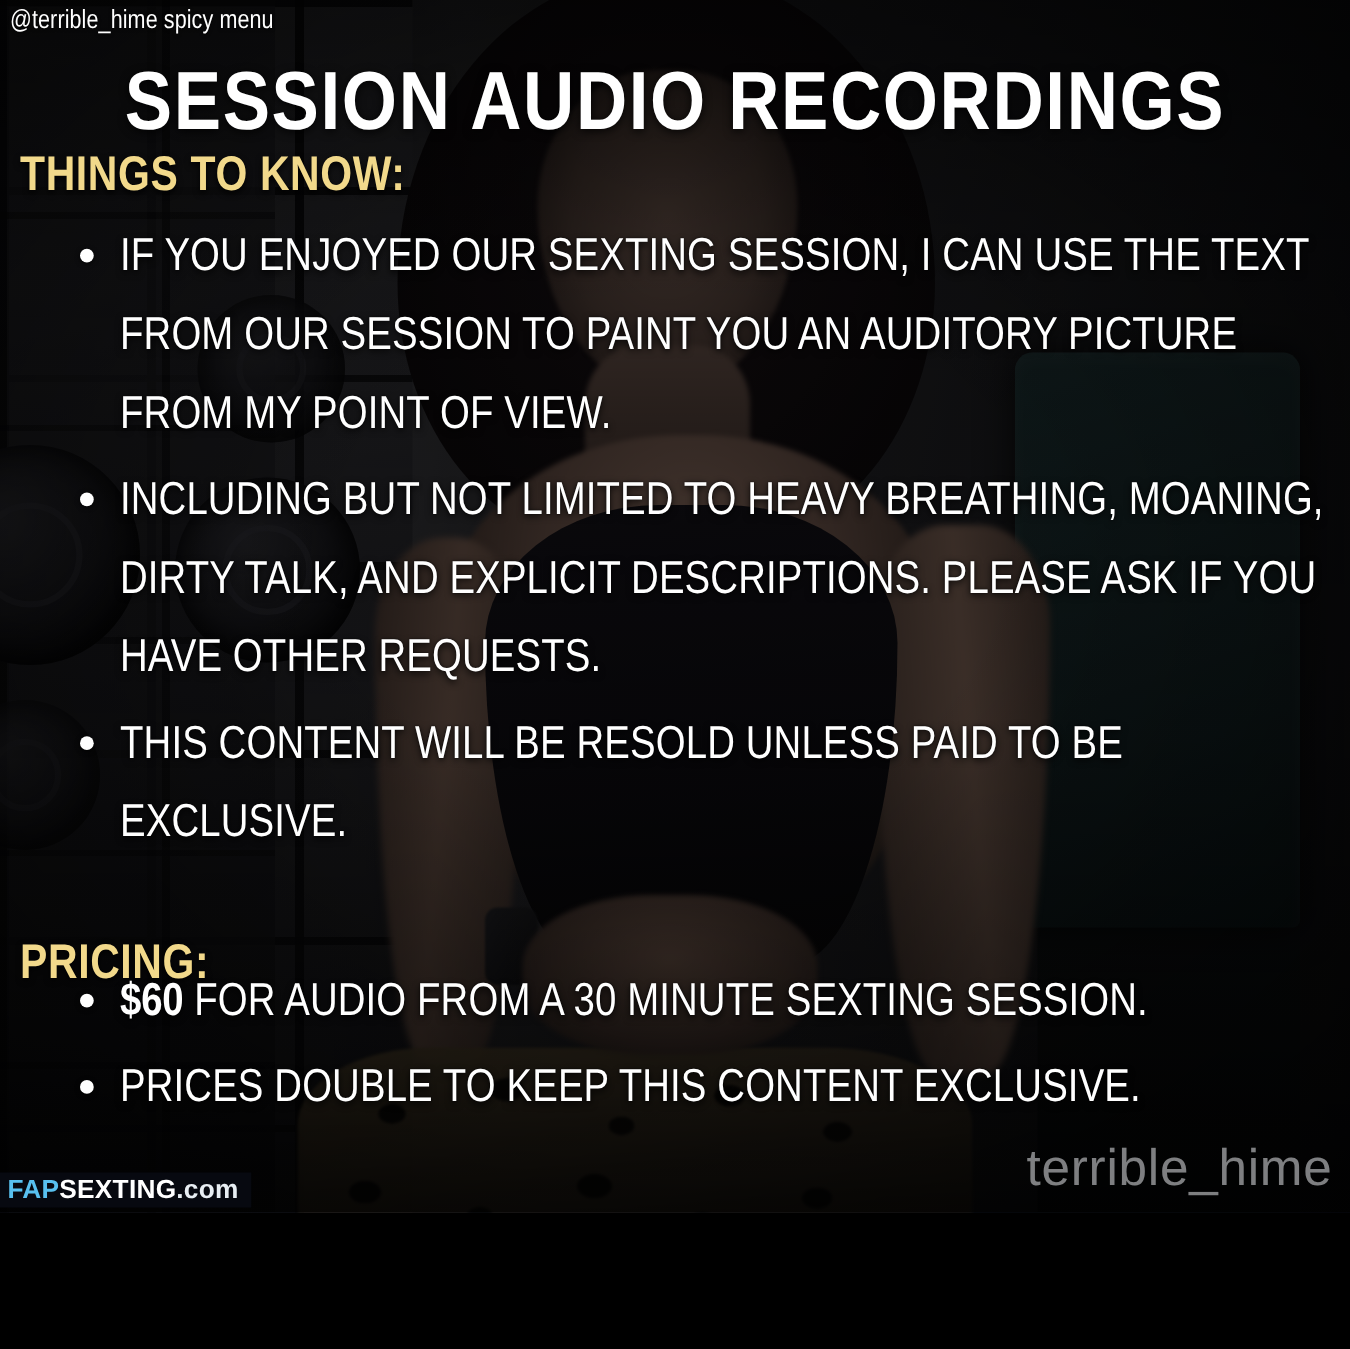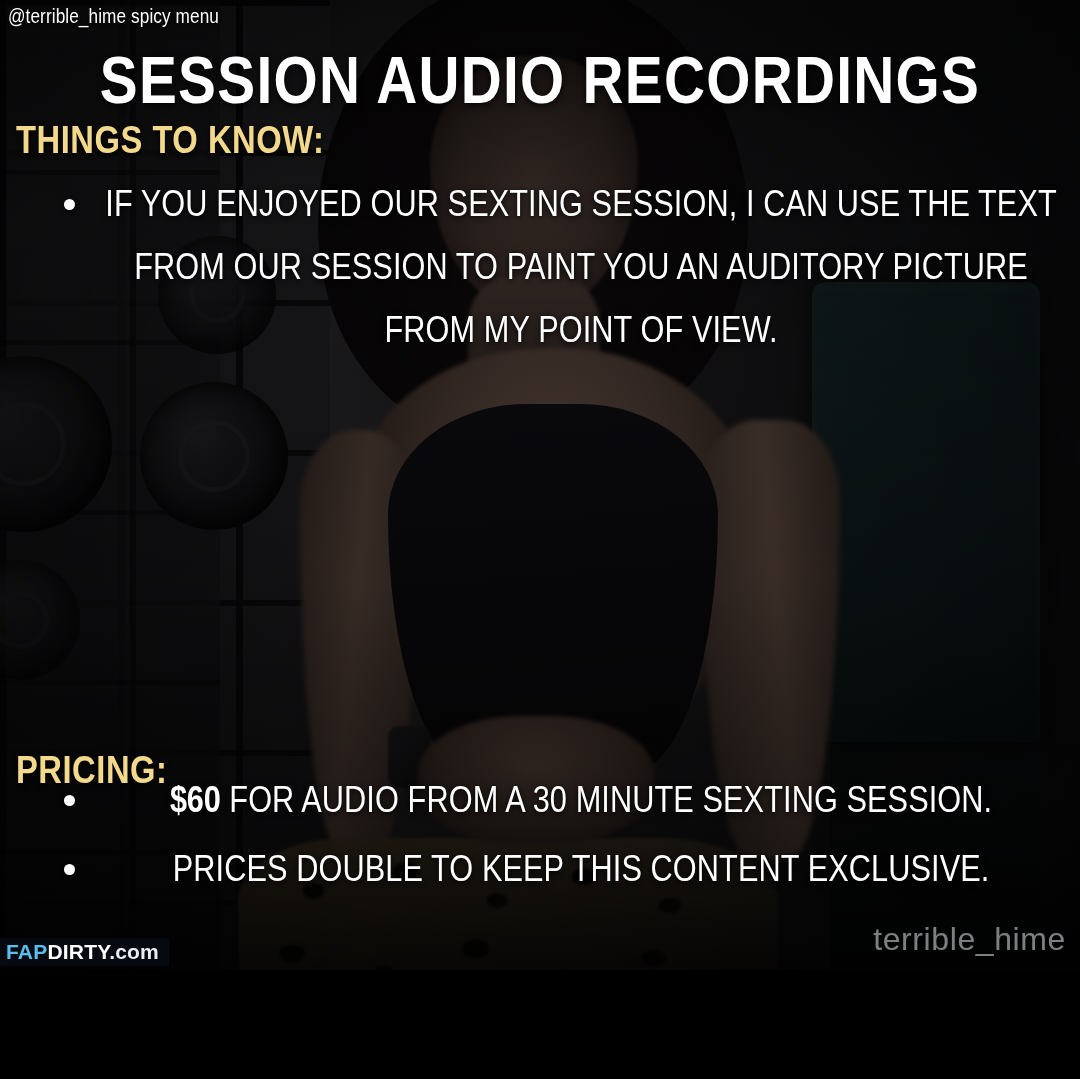--- a/index.html
+++ b/index.html
@@ -241,21 +241,20 @@
   .bullet {
     position: relative;
     padding-left: 40px;
     margin: 0 0 6px 0;
     color: #ffffff;
     font-size: 37px;
     line-height: 63px;
     font-weight: 400;
     letter-spacing: .1px;
     text-shadow: 0 2px 7px rgba(0,0,0,.88), 0 0 2px rgba(0,0,0,.7);
-    text-align: center;
   }
   .bullet .btext {
     display: inline-block;
     transform: scaleX(.83);
     transform-origin: left center;
     width: 120.5%;
   }
   .bullet::before {
     content: "";
     position: absolute;
@@ -283,21 +282,21 @@
     white-space: nowrap;
   }
   .wm-fap  { color: #58c0ef; }
   .wm-mania{ color: #ffffff; }
   .wm-com  { color: #e8eef3; font-weight: 700; }
 
   .wm-user {
     position: absolute;
     right: 14px; bottom: 12px;
     color: rgba(224,226,230,.56);
-    font-size: 32px;
+    font-size: 41px;
     font-weight: 400;
     letter-spacing: .6px;
     white-space: nowrap;
   }
 </style>
 </head>
 <body>
 
 <div id="poster">
 
@@ -326,27 +325,29 @@
   <div class="content">
 
     <div class="handle">@terrible_hime spicy menu</div>
 
     <div class="title">SESSION AUDIO RECORDINGS</div>
 
     <div class="section-head head-things">THINGS TO KNOW:</div>
 
     <ul class="bullet-list list-things">
       <li class="bullet"><span class="btext">IF YOU ENJOYED OUR SEXTING SESSION, I CAN USE THE TEXT FROM OUR SESSION TO PAINT YOU AN AUDITORY PICTURE FROM MY POINT OF VIEW.</span></li>
+      <li class="bullet"><span class="btext">INCLUDING BUT NOT LIMITED TO HEAVY BREATHING, MOANING, DIRTY TALK, AND EXPLICIT DESCRIPTIONS. PLEASE ASK IF YOU HAVE OTHER REQUESTS.</span></li>
+      <li class="bullet"><span class="btext">THIS CONTENT WILL BE RESOLD UNLESS PAID TO BE EXCLUSIVE.</span></li>
     </ul>
 
     <div class="section-head head-pricing">PRICING:</div>
 
     <ul class="bullet-list list-pricing">
       <li class="bullet"><span class="btext"><span class="price">$60</span><span> FOR AUDIO FROM A 30 MINUTE SEXTING SESSION.</span></span></li>
       <li class="bullet"><span class="btext"><span class="price"></span><span>PRICES DOUBLE TO KEEP THIS CONTENT EXCLUSIVE.</span></span></li>
     </ul>
 
-    <div class="wm-site"><span class="wm-fap">FAP</span><span class="wm-mania">DIRTY</span><span class="wm-com">.com</span></div>
+    <div class="wm-site"><span class="wm-fap">FAP</span><span class="wm-mania">SEXTING</span><span class="wm-com">.com</span></div>
 
     <div class="wm-user">terrible_hime</div>
 
   </div>
 </div>
 
 </body></html>

